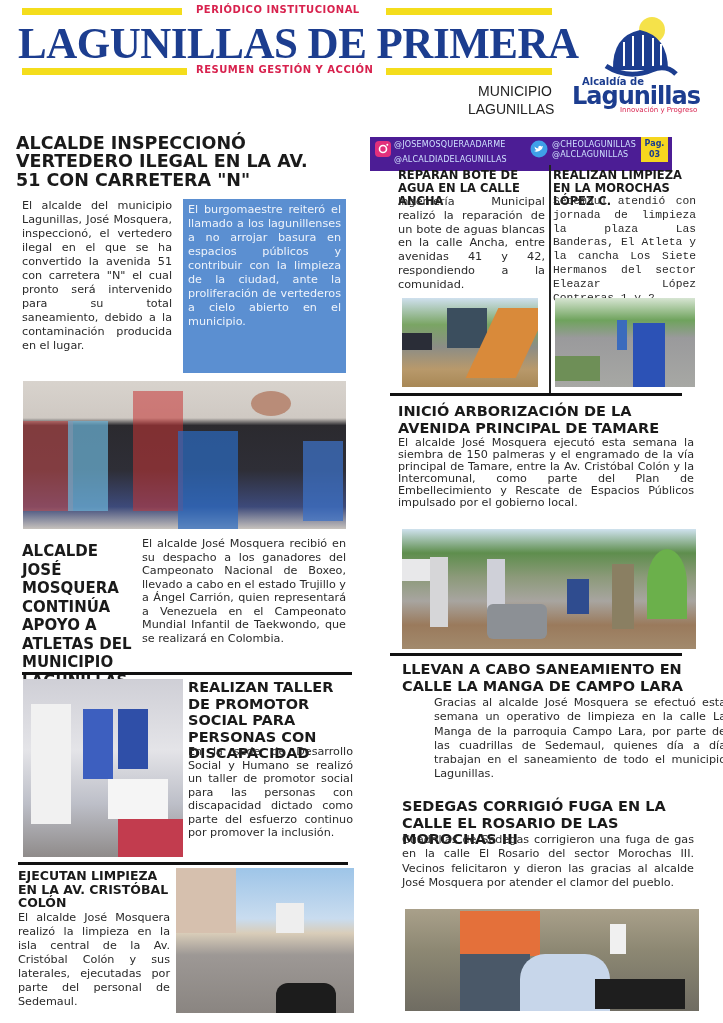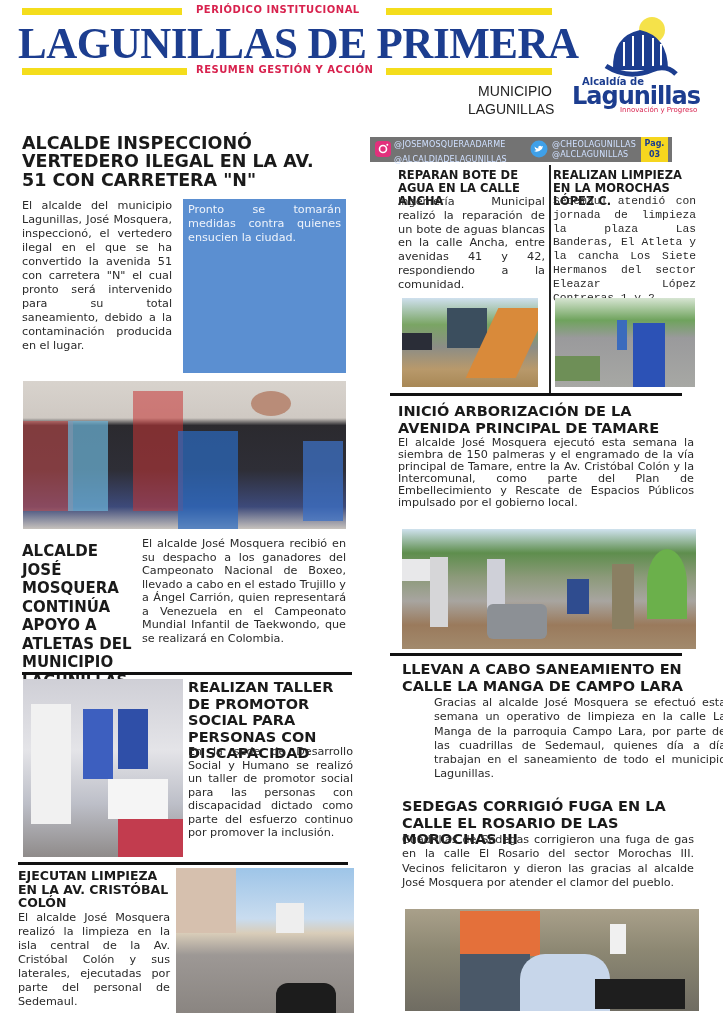--- a/index.html
+++ b/index.html
@@ -8,21 +8,21 @@
   .ybar { position: absolute; height: 7px; background: #f4dd1c; }
   .kicker { position: absolute; font-family: "DejaVu Sans", sans-serif; font-weight: bold; color: #d8224e; font-size: 10px; letter-spacing: 0.5px; white-space: nowrap; }
   .masthead { position: absolute; left: 18px; top: 18px; width: 540px; font-family: "Liberation Serif", serif; font-weight: bold; color: #1c3d8f; font-size: 43px; letter-spacing: -0.5px; white-space: nowrap; transform: scaleY(1.05); }
   .edition { position: absolute; font-family: "Liberation Sans", sans-serif; font-size: 14px; color: #222; line-height: 16px; }
   .headline { position: absolute; font-family: "DejaVu Sans", sans-serif; font-weight: bold; color: #1a1a1a; line-height: 1.05; }
   .body { position: absolute; font-family: "DejaVu Sans", sans-serif; font-size: 11.2px; color: #2a2a2a; line-height: 14px; text-align: justify; }
   .rule { position: absolute; height: 3px; background: #111; }
   .vrule { position: absolute; width: 2px; background: #222; }
   .photo { position: absolute; overflow: hidden; }
   .callout { position: absolute; background: #5b8fd1; color: #eef3fb; font-size: 11.2px; line-height: 14px; padding: 4px 5px; text-align: justify; }
-  .social { position: absolute; left: 370px; top: 137px; width: 302px; height: 25px; background: #737373; }
+  .social { position: absolute; left: 370px; top: 137px; width: 302px; height: 34px; background: #4c1d95; }
   .social span { position: absolute; font-size: 8px; color: #cfe0ff; line-height: 9px; letter-spacing: 0.2px; white-space: nowrap; }
   .pag { position: absolute; left: 641px; top: 137px; width: 27px; height: 25px; background: #f6d61e; color: #1c3d8f; font-size: 8px; font-weight: bold; text-align: center; line-height: 11px; padding-top: 1px; }
 </style>
 </head>
 <body>
 
 <div class="ybar" style="left:22px; top:8px; width:160px;"></div>
 <div class="kicker" style="left:196px; top:4px;">PERIÓDICO INSTITUCIONAL</div>
 <div class="ybar" style="left:386px; top:8px; width:166px;"></div>
 
@@ -50,24 +50,24 @@
       <line x1="85" y1="30" x2="85" y2="58"></line>
       <line x1="93" y1="36" x2="93" y2="58"></line>
     </g>
     <path d="M38 58 Q60 72 84 62 Q98 56 108 66" stroke="#1c3d8f" stroke-width="5" fill="none"></path>
   </svg>
   <div style="position:absolute; left:14px; top:68px; font-size:10px; font-weight:bold; color:#1c3d8f; white-space:nowrap;">Alcaldía de</div>
   <div style="position:absolute; left:4px; top:74px; font-size:24px; font-weight:bold; color:#1c3d8f; letter-spacing:-1px; white-space:nowrap;">Lagunillas</div>
   <div style="position:absolute; left:52px; top:98px; font-size:7px; color:#d8224e; white-space:nowrap;">Innovación y Progreso</div>
 </div>
 
-<div class="headline" style="left:22px; top:134px; width:300px; font-size:17.5px;">ALCALDE INSPECCIONÓ VERTEDERO ILEGAL EN LA AV. 51 CON CARRETERA "N"</div>
+<div class="headline" style="left:16px; top:134px; width:300px; font-size:17.5px;">ALCALDE INSPECCIONÓ VERTEDERO ILEGAL EN LA AV. 51 CON CARRETERA "N"</div>
 <div class="body" style="left:22px; top:199px; width:150px;">El alcalde del municipio Lagunillas, José Mosquera, inspeccionó, el vertedero ilegal en el que se ha convertido la avenida 51 con carretera "N" el cual pronto será intervenido para su total saneamiento, debido a la contaminación producida en el lugar.</div>
 <div class="callout" style="left:183px; top:199px; width:163px; height:174px;">
-  <div>Pronto se tomarán medidas contra quienes ensucien la ciudad.</div>
+  <span>El burgomaestre reiteró el llamado a los lagunillenses a no arrojar basura en espacios públicos y contribuir con la limpieza de la ciudad, ante la proliferación de vertederos a cielo abierto en el municipio.</span>
 </div>
 
 <div class="photo" style="left:23px; top:381px; width:323px; height:148px; background: linear-gradient(180deg,#d8d3cd 0%,#cfc9c3 25%,#2b2a2f 30%,#2e2e36 60%,#3d4a7a 85%,#c7c2bd 100%);">
   <div style="position:absolute; left:0; top:40px; width:50px; height:90px; background:#c94a4a; opacity:0.55;"></div>
   <div style="position:absolute; left:45px; top:40px; width:40px; height:90px; background:#6cb5d8; opacity:0.7;"></div>
   <div style="position:absolute; left:110px; top:10px; width:50px; height:120px; background:#c73434; opacity:0.55;"></div>
   <div style="position:absolute; left:155px; top:50px; width:60px; height:98px; background:#2b6bc2; opacity:0.7;"></div>
   <div style="position:absolute; left:228px; top:10px; width:40px; height:25px; background:#b98c78; border-radius:50%;"></div>
   <div style="position:absolute; left:280px; top:60px; width:40px; height:80px; background:#3c70c4; opacity:0.75;"></div>
 </div>

